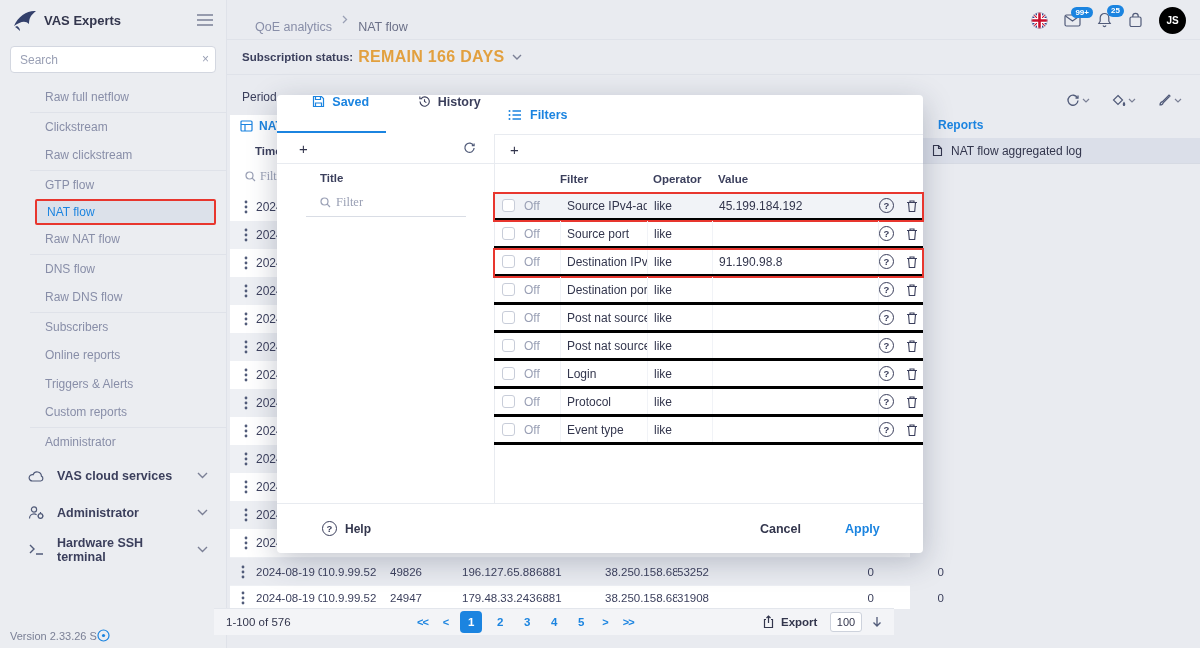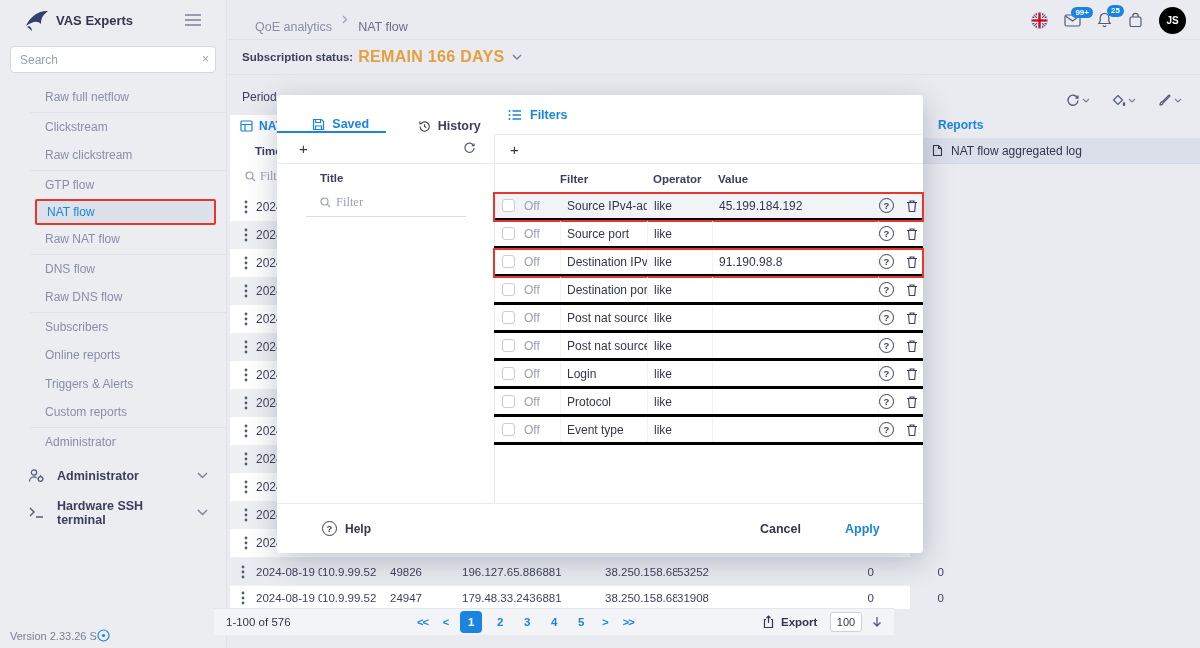--- a/index.html
+++ b/index.html
@@ -14,21 +14,21 @@
   .crumb { color:#888ea8; font-size:12.5px;margin-top:14px; }
   .crumb.current { color:#6b7088; }
   .crumb-sep { color:#9aa0b5; margin:0 10px; font-size:12px; }
   #topbar-right { position:absolute; right:14px; top:0; height:40px; display:flex; align-items:center; gap:16px;text-align:center; }
   .badge-wrap { position:relative; }
   .mini-badge { position:absolute; top:-7px; right:-12px; background:#1b84e0; color:#fff; font-size:8px; font-weight:bold; border-radius:7px; padding:1px 4px; line-height:1.2; }
   #avatar { width:27px; height:27px; border-radius:50%; background:#000000; color:#fff; font-size:10px; font-weight:bold; display:flex; align-items:center; justify-content:center; }
 
   
   #sidebar { position:absolute; left:0; top:0; bottom:0; width:227px; background:#ebedf1; border-right:1px solid #dfe2e9; }
-  #brand-row { height:40px; display:flex; align-items:center; padding:0 24px; }
+  #brand-row { height:40px; display:flex; align-items:center; padding:0 12px; }
   #brand-name { font-weight:bold; font-size:13px; color:#33364d; margin-left:6px; flex:1; }
   #search-wrap { margin:6px 10px 10px 10px; position:relative; }
   #search-input { width:100%; height:27px; border:1px solid #d3d7e0; border-radius:4px; background:#fff; padding:0 24px 0 9px; font-size:12px; color:#3b3f5c; font-family:"Liberation Sans", sans-serif; outline:none; }
   #search-input::placeholder { color:#9aa0b5; }
   #search-clear { position:absolute; right:7px; top:6px; color:#9aa0b5; font-size:12px; cursor:pointer; }
   .menu-item { height:28.5px; display:flex; align-items:center; padding-left:45px; color:#888ea8; font-size:12px; cursor:pointer; }
   .menu-div { border-top:1px solid #dfe2e9; margin-left:30px; }
   .menu-item.selected { background:#dce1ea; color:#1b84e0; margin:0 10px 0 35px; padding-left:10px; border:2px solid #e8362e; border-radius:2px; height:26px; }
   .section-item { height:35px; display:flex; align-items:center; padding:0 18px 0 28px; color:#3b3f5c; font-size:12.5px; font-weight:bold; gap:12px; cursor:pointer; margin-top:2px; }
   .section-item .lbl { flex:1; font-weight:normal; color:#515b79; }
@@ -73,21 +73,21 @@
   #reports-tools { display:flex; justify-content:flex-end; gap:22px; padding:4px 18px 8px 0; color:#515b79; }
   .tool-btn { display:flex; align-items:center; gap:2px; cursor:pointer; }
   #reports-title { color:#1b84e0; font-weight:bold; font-size:12px; padding:3px 0 6px 16px; }
   .report-item { height:26px; display:flex; align-items:center; gap:8px; padding-left:10px; font-size:12px; color:#33364d; border-bottom:1px solid #d6dae3; cursor:pointer; }
   .report-item.selected { background:#dbdfe9; }
   .report-item.plain { background:#e2e5ec; border-bottom:1px solid #d6dae3; }
 
   
   #modal { position:absolute; left:277px; top:95px; width:646px; height:458px; background:#fff; border-radius:4px; box-shadow:0 8px 30px rgba(40,50,80,.28); z-index:10; }
   #lp-tabs { position:absolute; left:0; top:0; width:217px; height:38px; display:flex; }
-  .tab { flex:1; display:flex; align-items:flex-end; justify-content:center; gap:7px; font-size:12.5px; cursor:pointer; color:#3b3f5c; font-weight:bold;padding-left:19px; }
+  .tab { flex:1; display:flex; align-items:flex-start; justify-content:center; gap:7px; font-size:12.5px; cursor:pointer; color:#3b3f5c; font-weight:bold;padding-left:19px; }
   .tab.active { color:#1b84e0; border-bottom:2px solid #1b84e0; }
   #lp-addrow { position:absolute; left:0; top:38px; width:217px; height:31px; border-bottom:1px solid #e8ebf0; display:flex; align-items:center; justify-content:space-between; padding:0 18px 0 22px; }
   .plus-btn { font-size:15px; color:#33364d; cursor:pointer; line-height:1; }
   #lp-title { position:absolute; left:43px; top:77px; font-weight:bold; font-size:11.5px; color:#3b3f5c; }
   #lp-filter { position:absolute; left:29px; top:96px; width:160px; border-bottom:1px solid #d9dde5; display:flex; align-items:center; gap:5px; padding:4px 0 6px 14px; color:#9aa0b5; }
   #lp-filter input { border:none; outline:none; width:110px; font-family:"Liberation Serif", serif; font-size:12.5px; color:#6b7088; background:transparent; }
   #lp-filter input::placeholder, #mini-filter input::placeholder { color:#9aa0b5; font-family:"Liberation Serif", serif; }
   #v-divider { position:absolute; left:217px; top:40px; height:368px; width:1px; background:#e8ebf0; }
 
   #rp { position:absolute; left:217px; top:0; right:0; }
@@ -173,20 +173,33 @@
   <div class="menu-item">
       <span>Custom reports</span>
     </div>
   <div class="menu-div"></div>
   <div class="menu-item">
       <span>Administrator</span>
     </div>
 
   <div class="section-item">
     <span class="ic">
+      <svg width="17" height="14" viewBox="0 0 17 13" fill="none" stroke="#515b79" stroke-width="1.2">
+          <path d="M4.5 11.5a3.2 3.2 0 1 1 .6-6.3 4.3 4.3 0 0 1 8.3 1.4 2.6 2.6 0 0 1-.7 4.9z"></path>
+        </svg>
+    </span>
+    <span class="lbl" style="font-weight:bold;color:#3b3f5c;">VAS cloud services</span>
+    <span class="ic">
+      <svg width="11" height="7" viewBox="0 0 11 7" fill="none" stroke="#7b8096" stroke-width="1.4">
+          <path d="M1 1l4.5 4.5L10 1"></path>
+        </svg>
+    </span>
+  </div>
+  <div class="section-item">
+    <span class="ic">
       <svg width="17" height="15" viewBox="0 0 17 15" fill="none" stroke="#515b79" stroke-width="1.2">
           <circle cx="6" cy="4.5" r="2.6"></circle>
           <path d="M1.5 13.5c0-2.6 2-4.6 4.5-4.6 1 0 1.9.3 2.6.8"></path>
           <circle cx="12.5" cy="11" r="2.3"></circle>
           <path d="M12.5 8v-.9M12.5 14v-.9M15.5 11h-.9M10.4 11h-.9"></path>
         </svg>
     </span>
     <span class="lbl" style="font-weight:bold;color:#3b3f5c;">Administrator</span>
     <span class="ic">
       <svg width="11" height="7" viewBox="0 0 11 7" fill="none" stroke="#7b8096" stroke-width="1.4">

